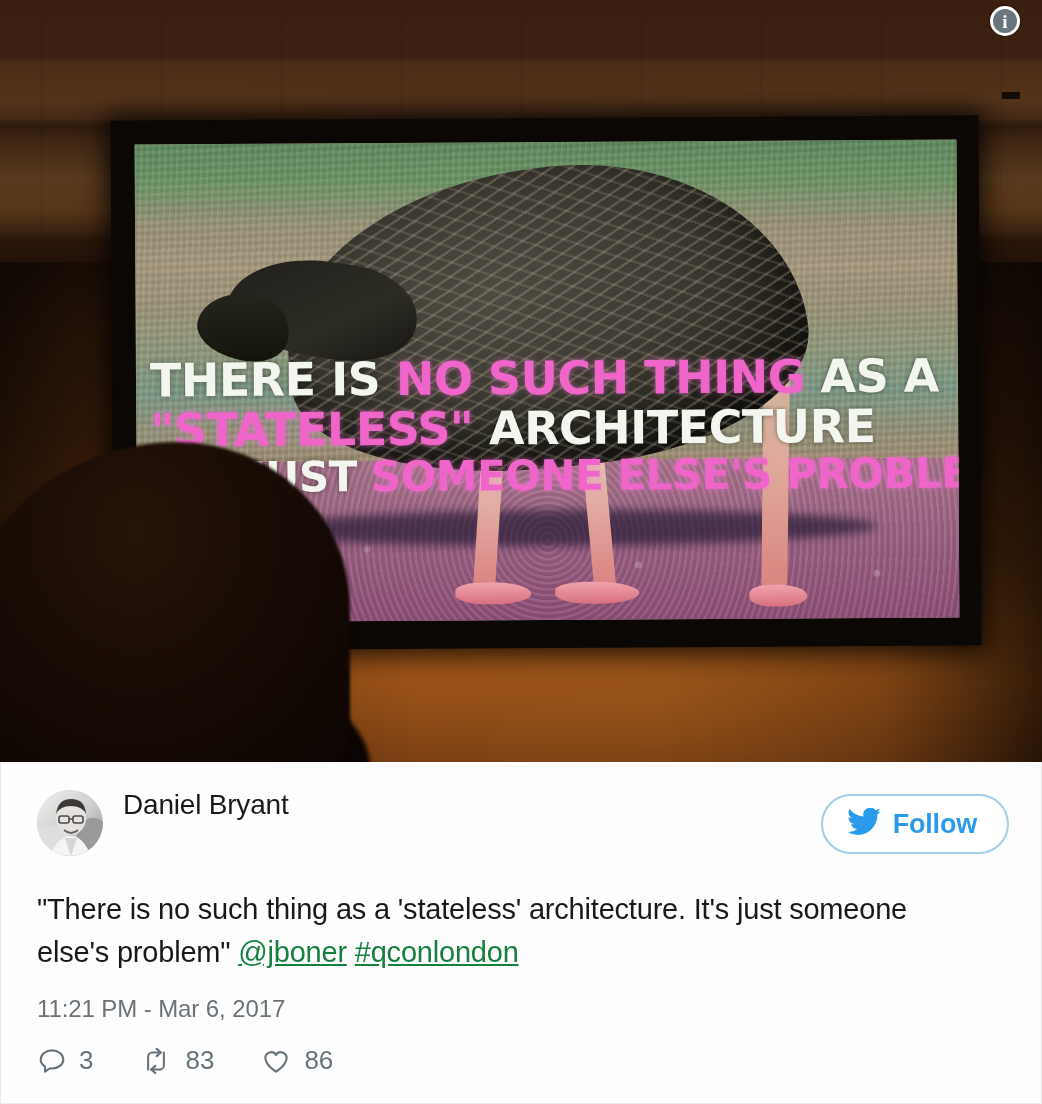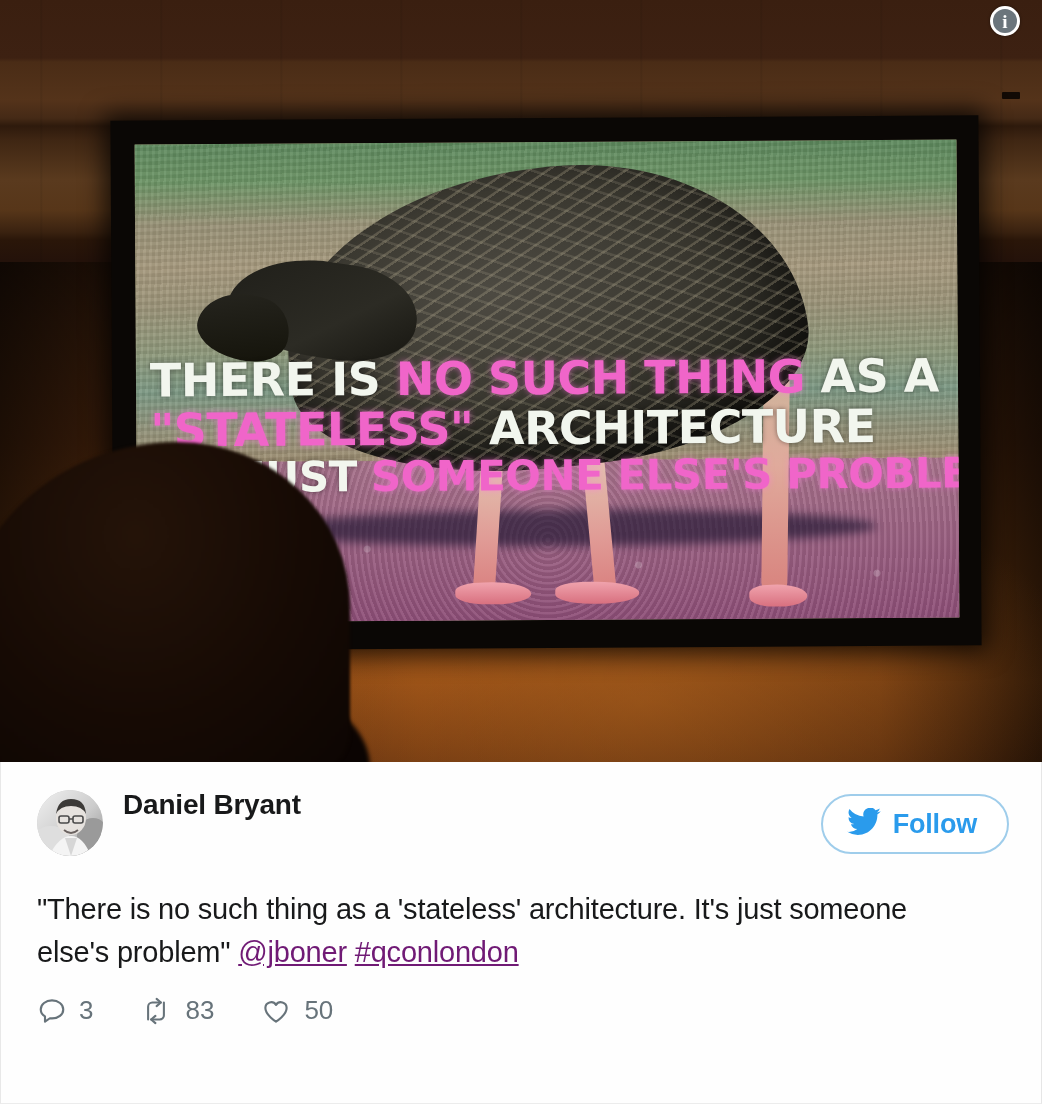--- a/index.html
+++ b/index.html
@@ -322,21 +322,21 @@
     overflow: hidden;
     flex: 0 0 auto;
     margin-top: 2px;
     background: #cfcfcf;
     position: relative;
   }
   .avatar svg { display: block; }
   .names { margin-left: 20px; }
   .display-name {
     font-size: 28px;
-    font-weight: bold;
+    font-weight: normal;
     color: #18191a;
     line-height: 1.18;
     letter-spacing: -0.2px;
   }
   .handle {
     font-size: 25px;
     color: #6a7278;
     line-height: 1.22;
     margin-top: 2px;
   }
@@ -358,21 +358,21 @@
     letter-spacing: -0.2px;
   }
   .tweet-body {
     margin-top: 32px;
     font-size: 29px;
     line-height: 1.47;
     color: #18191a;
     letter-spacing: -0.2px;
     max-width: 880px;
   }
-  .mention { color: #701a75; }
+  .mention { color: #15803d; }
   .tweet-time {
     margin-top: 22px;
     font-size: 24px;
     color: #6a7278;
     letter-spacing: -0.1px;
   }
   .actions {
     margin-top: 22px;
     display: flex;
     align-items: center;
@@ -483,20 +483,21 @@
           <svg width="34" height="28" viewBox="0 0 24 20" aria-hidden="true">
             <path fill="#2a9bec" d="M24 2.37a9.6 9.6 0 0 1-2.83.79A4.94 4.94 0 0 0 23.34.37a9.87 9.87 0 0 1-3.13 1.2A4.92 4.92 0 0 0 11.7 6.04 13.97 13.97 0 0 1 1.64.66a4.92 4.92 0 0 0 1.52 6.57 4.88 4.88 0 0 1-2.23-.62v.06a4.93 4.93 0 0 0 3.95 4.83 4.96 4.96 0 0 1-2.22.08 4.93 4.93 0 0 0 4.6 3.42A9.88 9.88 0 0 1 0 17.05a13.94 13.94 0 0 0 7.55 2.21c9.06 0 14-7.5 14-14 0-.21 0-.42-.02-.63A9.96 9.96 0 0 0 24 2.37z"></path>
           </svg>
         </span>
         <span class="follow-label">Follow</span>
       </div>
     </div>
 
     <div class="tweet-body"><span>"There is no such thing as a 'stateless' architecture. It's just someone else's problem" </span><a class="mention" href="#">@jboner</a><span> </span><a class="mention" href="#">#qconlondon</a></div>
 
+    <div class="tweet-time">11:21 PM - Mar 6, 2017</div>
 
     <div class="actions">
       <div class="action">
         <span>
           <svg width="30" height="30" viewBox="0 0 24 24" aria-hidden="true">
             <path d="M12 3.5c-5 0-9 3.2-9 7.2 0 2.3 1.3 4.3 3.4 5.6v4.2l3.9-2.7c.55.1 1.12.15 1.7.15 5 0 9-3.2 9-7.25S17 3.5 12 3.5z" fill="none" stroke="#67737a" stroke-width="1.7" stroke-linejoin="round"></path>
           </svg>
         </span>
         <span>3</span>
       </div>
@@ -514,17 +515,17 @@
         </span>
         <span>83</span>
       </div>
 
       <div class="action">
         <span>
           <svg width="32" height="30" viewBox="0 0 24 24" aria-hidden="true">
             <path d="M12 20.5S3.5 15.3 3.5 9.6A4.6 4.6 0 0 1 12 7.1a4.6 4.6 0 0 1 8.5 2.5c0 5.7-8.5 10.9-8.5 10.9z" fill="none" stroke="#67737a" stroke-width="1.7" stroke-linejoin="round"></path>
           </svg>
         </span>
-        <span>50</span>
+        <span>86</span>
       </div>
     </div>
   </div>
 </div>
 
 </body></html>

